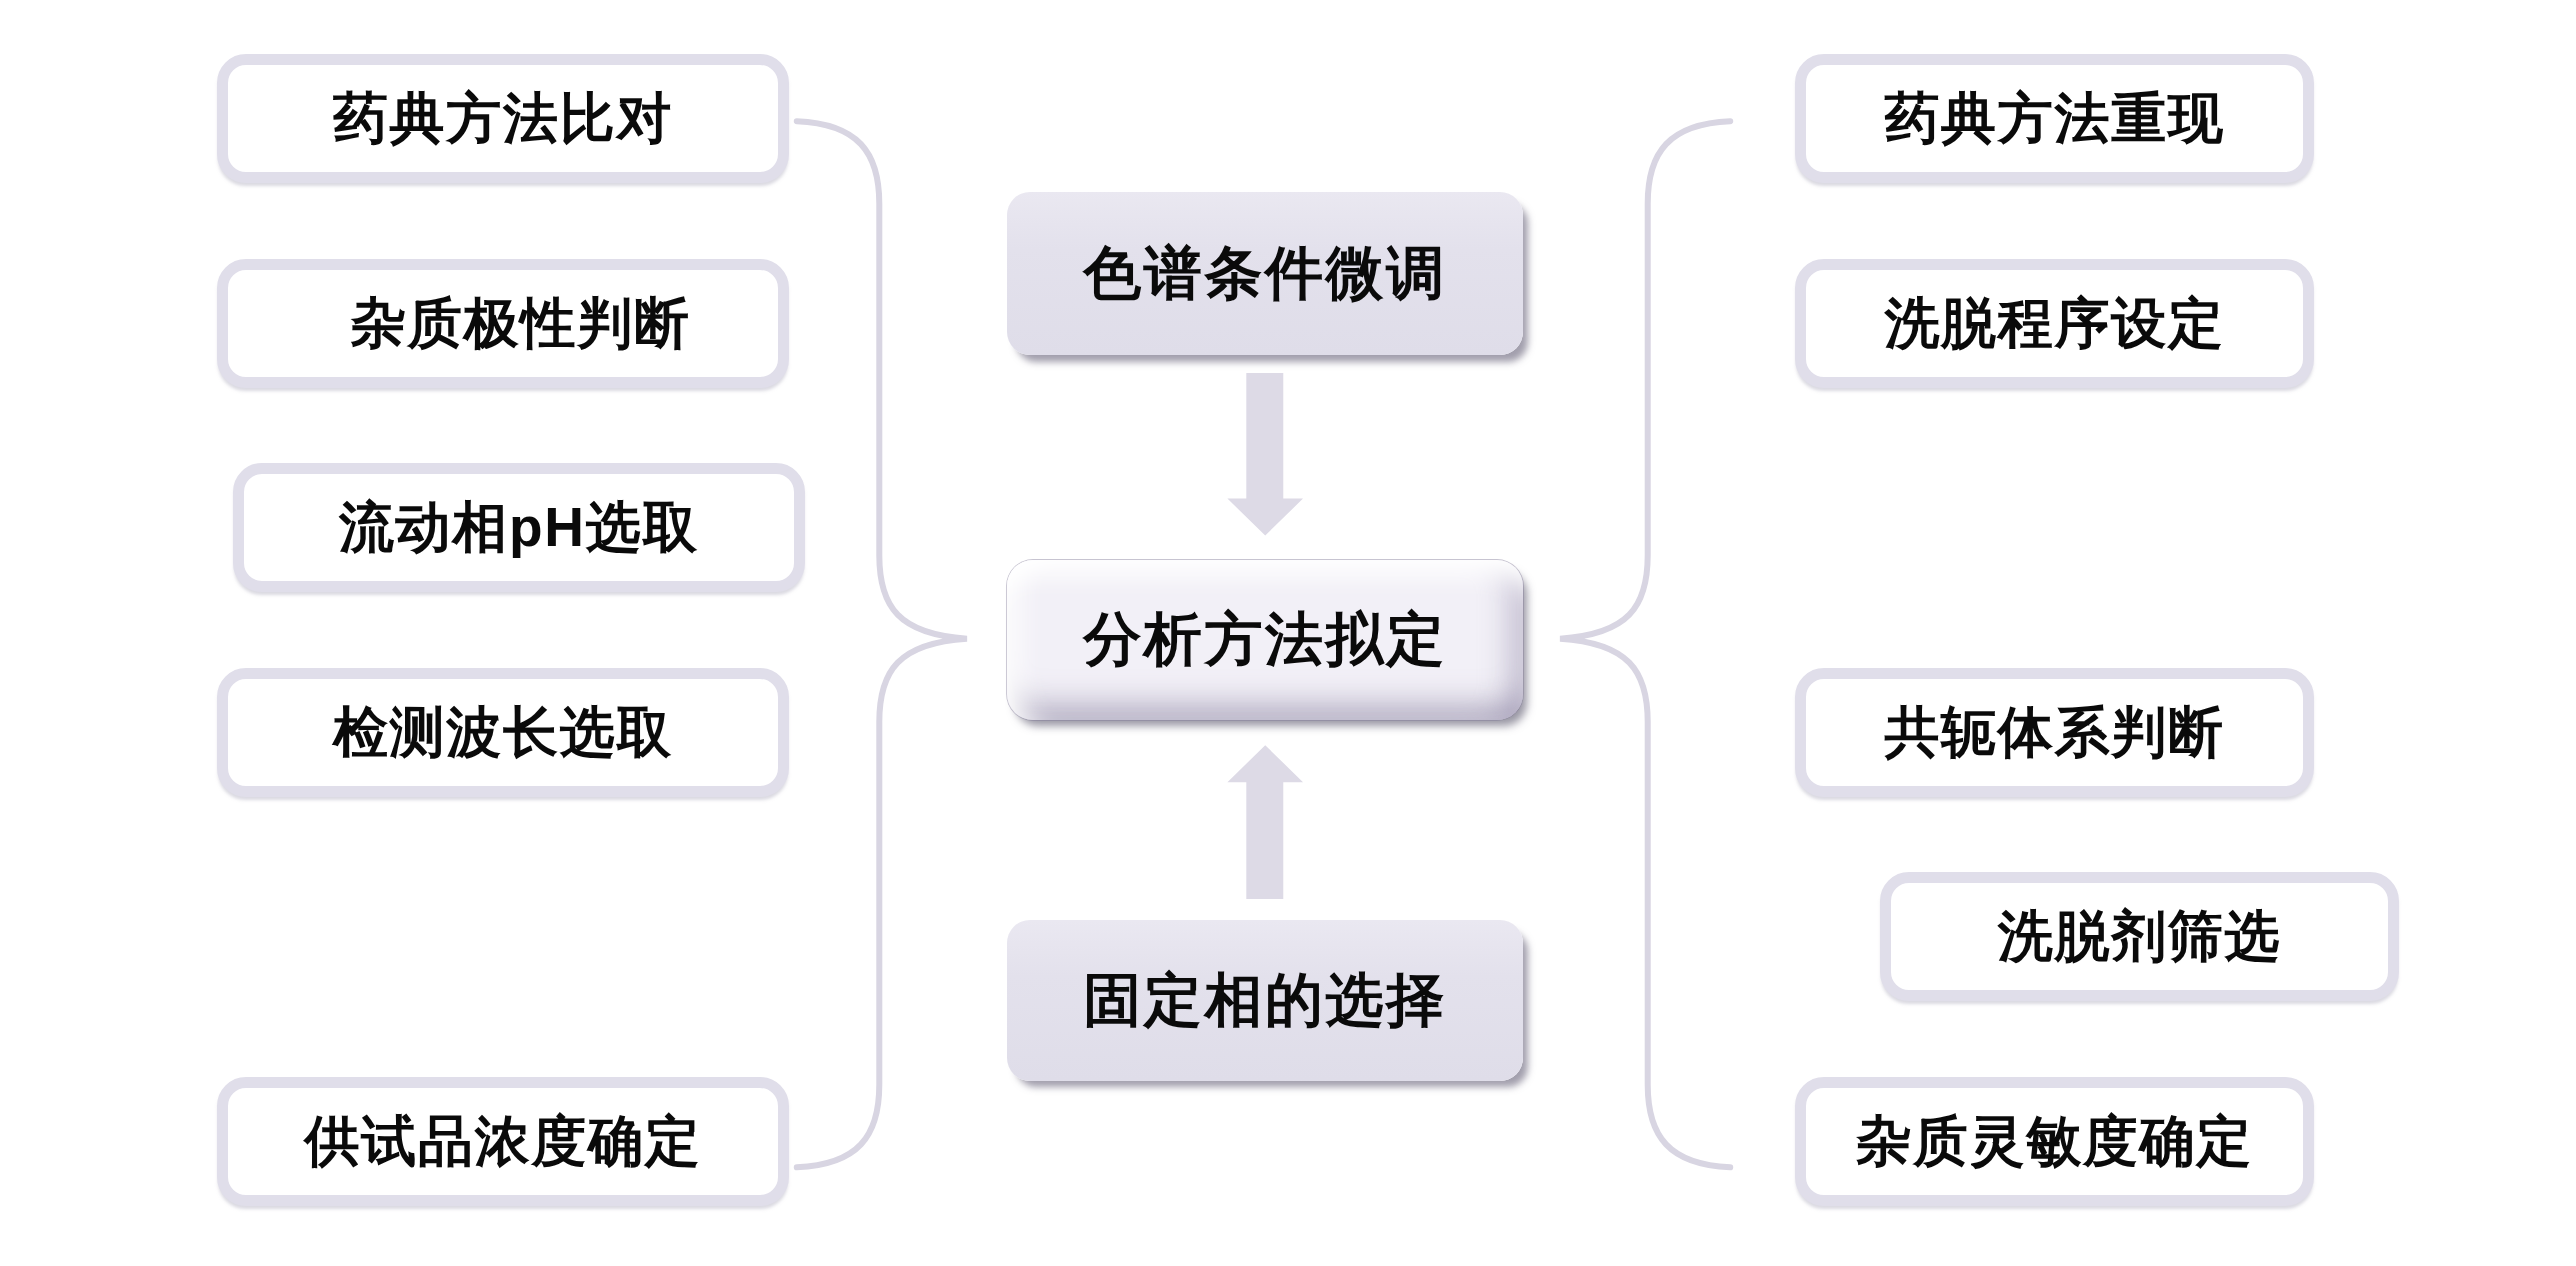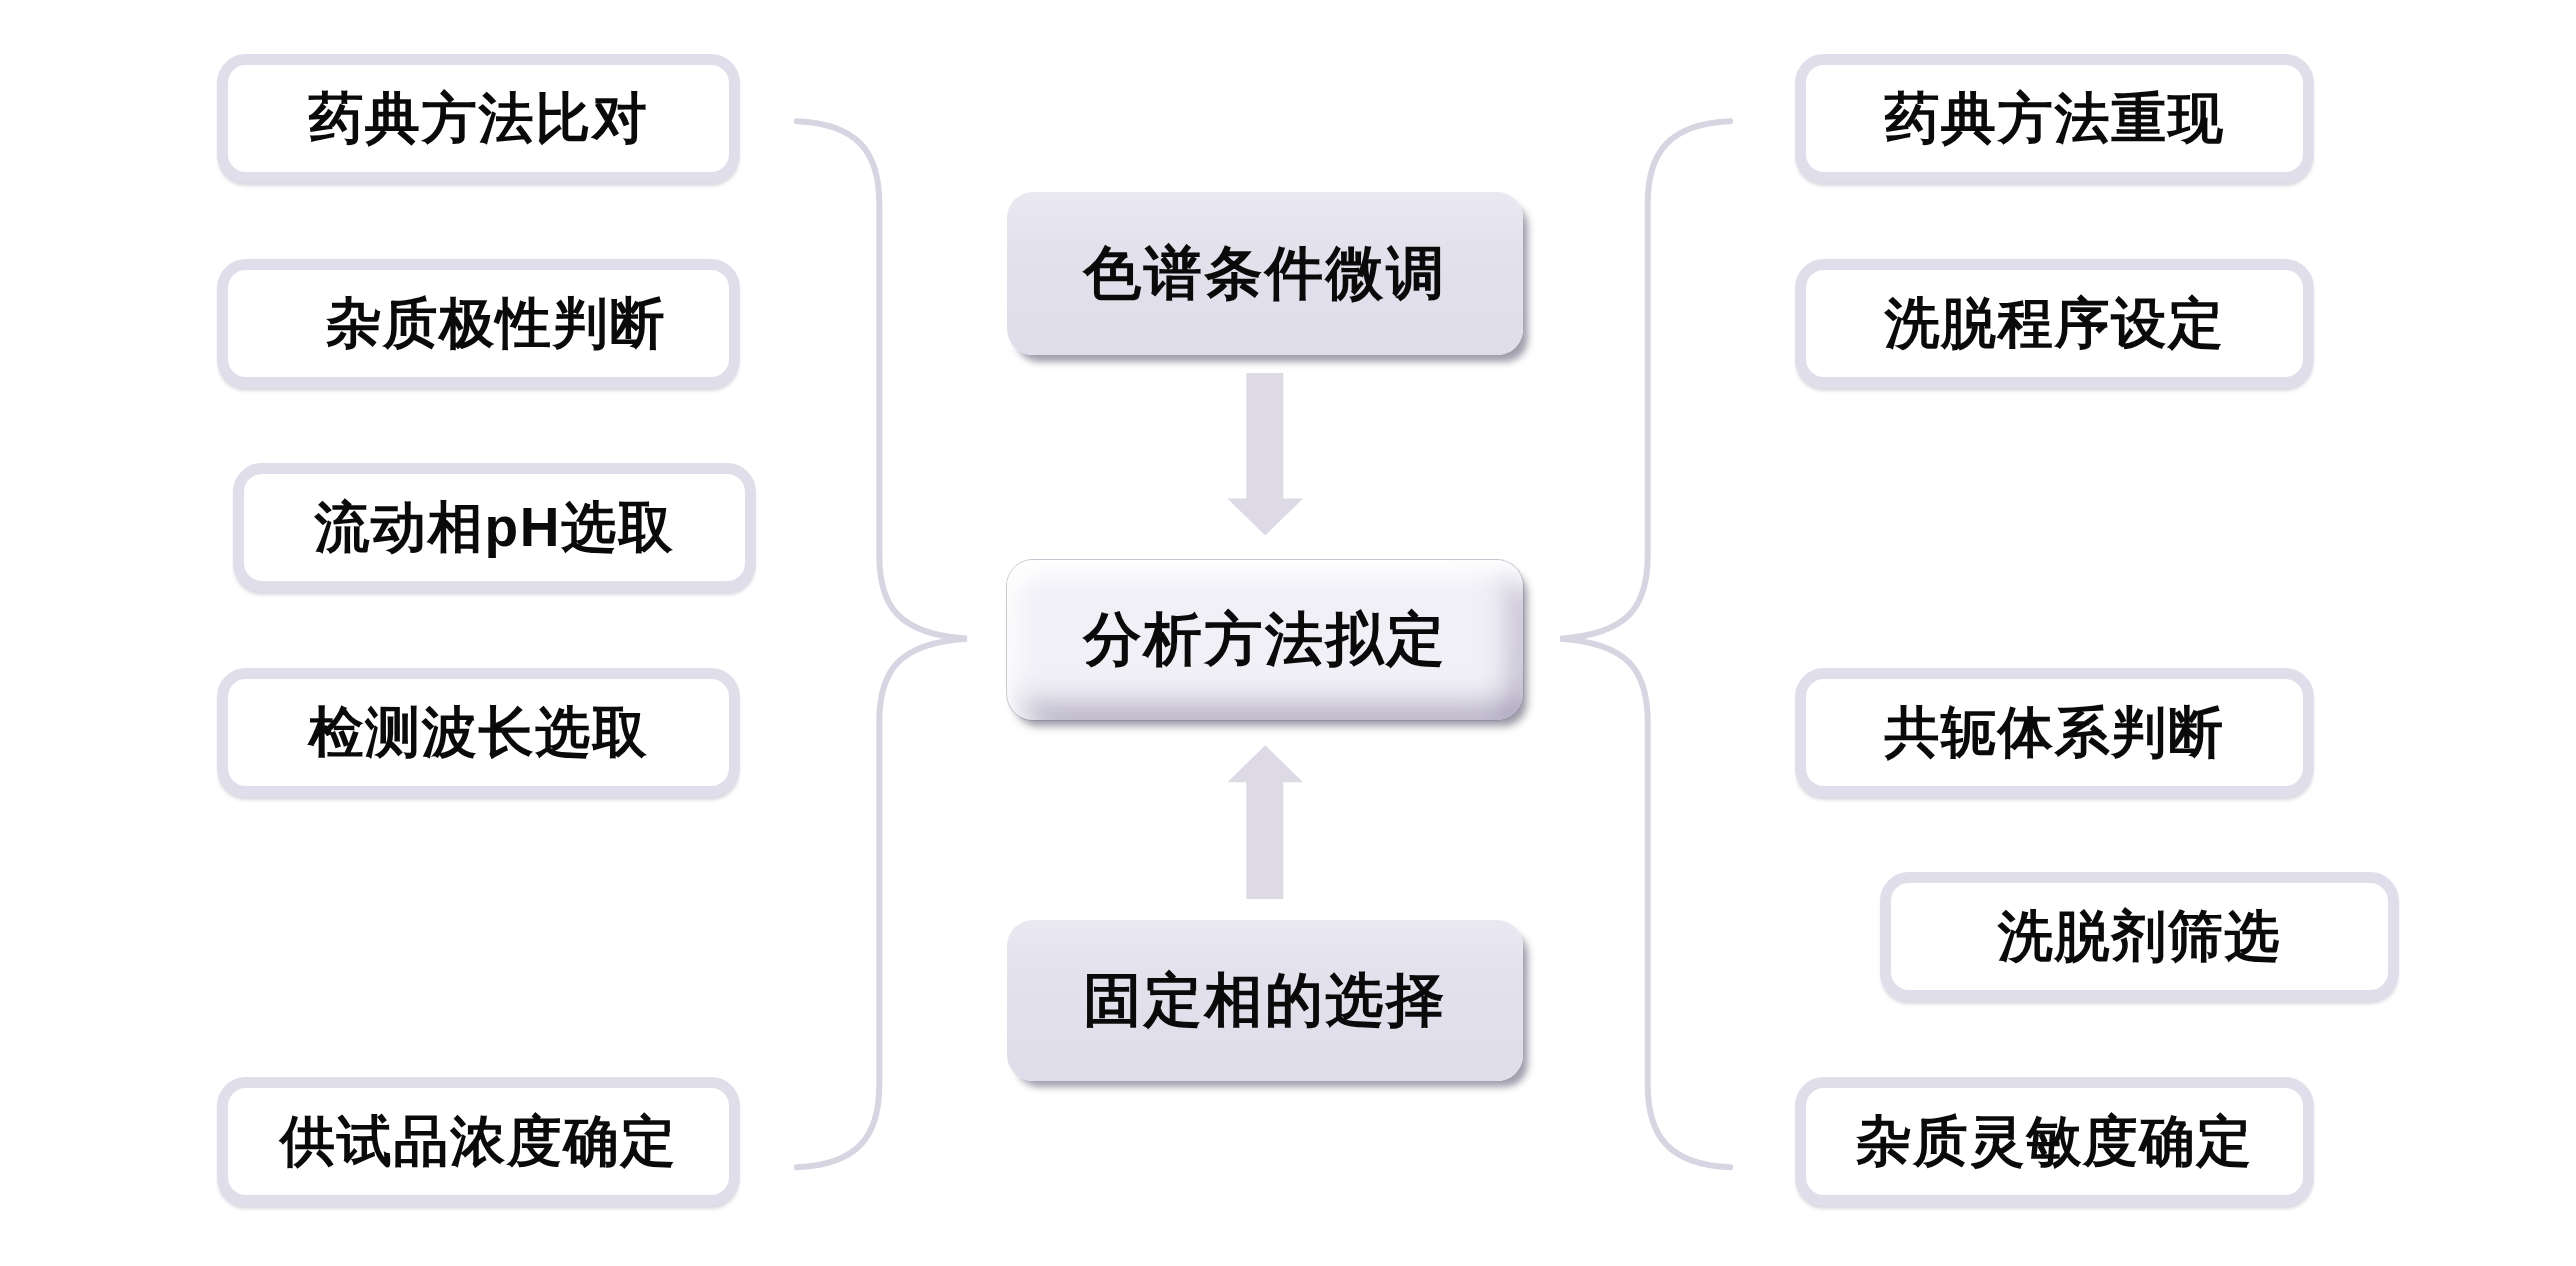--- a/index.html
+++ b/index.html
@@ -7,21 +7,21 @@
     position:relative;
     width:2576px;height:1267px;
     background:#ffffff;
     font-family:"Liberation Sans","DejaVu Sans",sans-serif;
     overflow:hidden;
   }
   
   .side-box{
     position:absolute;
     box-sizing:border-box;
-    width:523px;height:129px;
+    width:572px;height:129px;
     background:#ffffff;
     border:11.2px solid #e0deea;
     border-radius:29px;
     display:flex;align-items:center;justify-content:center;
     box-shadow:0 4.3px 3.4px -1.7px rgba(150,145,170,0.35);
     z-index:2;
   }
   .side-box .lbl{
     font-size:55px;font-weight:700;color:#0a0a0a;
     letter-spacing:1.7px;white-space:nowrap;
@@ -32,20 +32,21 @@
     position:absolute;
     box-sizing:border-box;
     left:1007px;width:516px;
     border-radius:26px;
     display:flex;align-items:center;justify-content:center;
     z-index:2;
   }
   .flat{
     background:linear-gradient(180deg,#eae8f1 0%,#e3e1ec 35%,#dfdde9 100%);
     box-shadow:6.9px 8.6px 7.7px -2.6px rgba(85,80,105,0.55);
+    border-radius:23px;
   }
   
   .bevel{
     background:#f2f0f7;
     box-shadow:
       inset 0 26px 24px -10.3px #ffffff,
       inset 29px 0 26px -15.5px rgba(255,255,255,0.95),
       inset -29px 0 29px -13.8px rgba(150,143,172,0.45),
       inset 0 -29px 29px -12px rgba(140,133,162,0.55),
       0 0 0 0.9px rgba(130,124,152,0.45),

